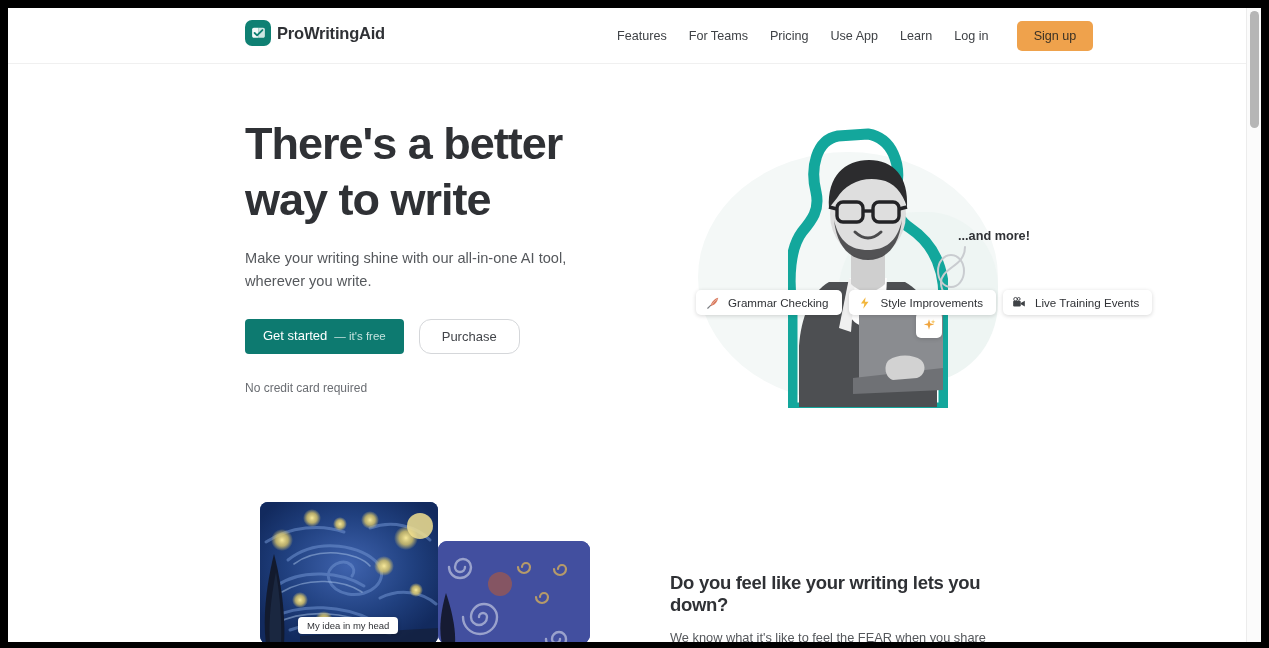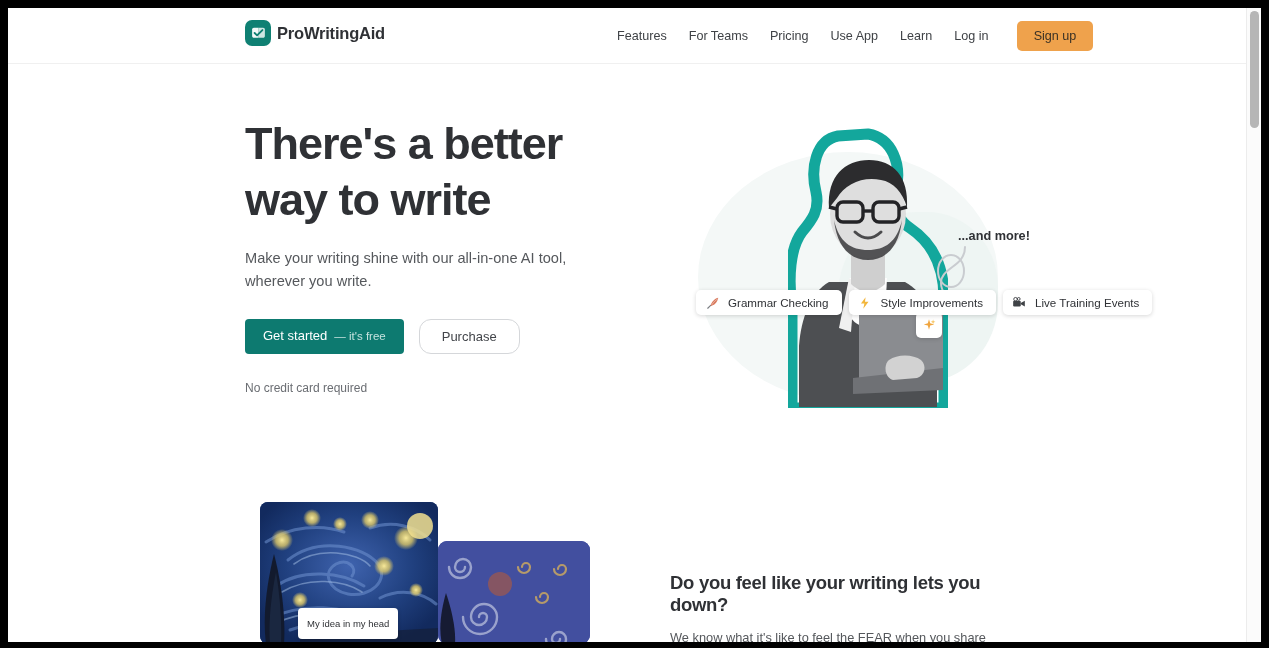--- a/index.html
+++ b/index.html
@@ -274,25 +274,25 @@
     position: absolute;
     left: 185px; top: 39px;
     width: 152px; height: 103px;
     border-radius: 9px;
     overflow: hidden;
     background: #3e4c9e;
     z-index: 1;
   }
   #idea-label {
     position: absolute;
-    left: 45px; top: 106px;
+    left: 45px; top: 115px;
     background: #ffffff;
     border-radius: 4px;
     box-shadow: 0 1px 4px rgba(0,0,0,0.2);
-    padding: 10px 9px;
+    padding: 3px 9px;
     font-size: 9.5px;
     color: #2f3135;
     white-space: nowrap;
     z-index: 5;
     text-align: center;
   }
   #section-two-copy {
     position: absolute;
     left: 662px; top: 88px;
     width: 350px;

